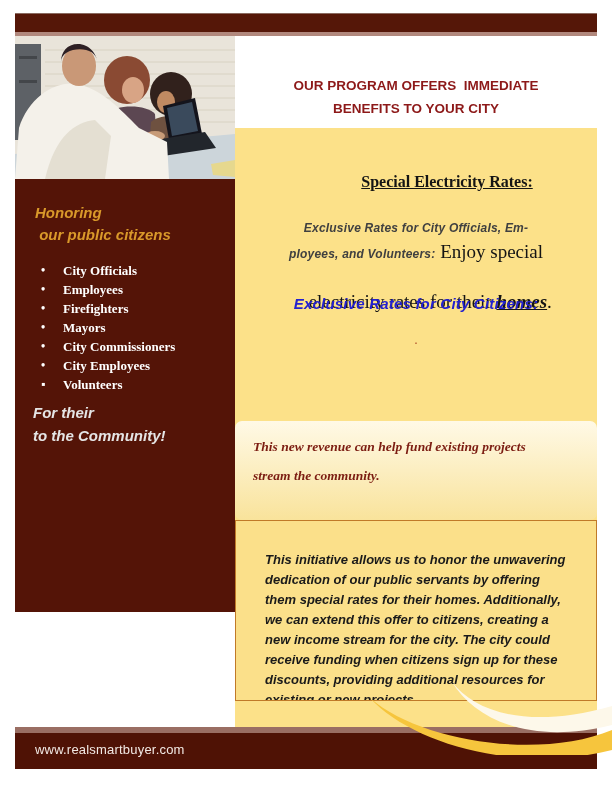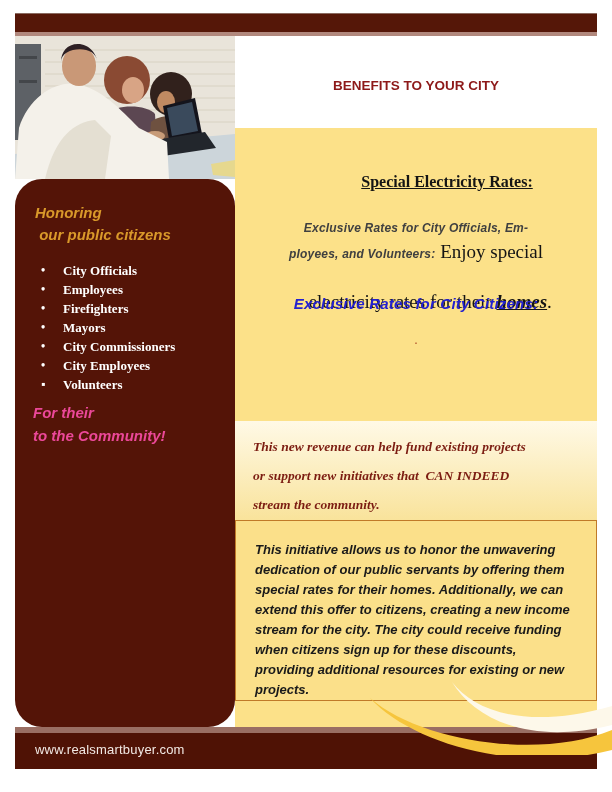--- a/index.html
+++ b/index.html
@@ -7,28 +7,28 @@
         font-family:"Liberation Sans",sans-serif;}
 
   
   .top-bar{position:absolute;left:15px;top:13px;width:582px;height:19px;background:#551708;border-top:1px solid #8a6a60;}
   .top-accent{position:absolute;left:15px;top:32px;width:582px;height:4px;background:#b1887d;}
 
   
   .photo{position:absolute;left:15px;top:36px;width:220px;height:143px;overflow:hidden;}
 
   
-  .sidebar{position:absolute;left:15px;top:179px;width:220px;height:548px;background:#541407;border-radius:27px;}
+  .sidebar{position:absolute;left:15px;top:179px;width:220px;height:433px;background:#541407;}
   .sidebar-heading{position:absolute;left:20px;top:23px;color:#d9992a;
       font-weight:bold;font-style:italic;font-size:15px;line-height:22px;}
   .servant-list{position:absolute;left:24px;top:82px;list-style:none;margin:0;padding:0;
       color:#ffffff;font-family:"Liberation Serif",serif;font-weight:bold;font-size:13px;line-height:19px;}
   .servant-list li{position:relative;padding-left:24px;}
   .servant-list .bullet{position:absolute;left:2px;top:0;font-size:12px;}
-  .dedication{position:absolute;left:18px;top:222px;color:#ec4899;
+  .dedication{position:absolute;left:18px;top:222px;color:#e5e5e5;
       font-weight:bold;font-style:italic;font-size:15px;line-height:23px;}
 
   
   .main-header{position:absolute;left:235px;top:74px;width:362px;text-align:center;
       color:#8d1919;font-weight:bold;font-size:13.5px;line-height:23px;}
   .main-header div{white-space:pre;}
 
   .panel-yellow{position:absolute;left:235px;top:128px;width:362px;height:599px;background:#fce189;}
 
   .offers-title{position:absolute;left:235px;top:173px;width:424px;text-align:center;
@@ -39,27 +39,27 @@
   .serif-run{font-family:"Liberation Serif",serif;font-size:19px;color:#141414;white-space:pre;}
   .serif-run .homes{font-weight:bold;font-style:italic;text-decoration:underline;}
   .citizens-line{position:absolute;left:235px;top:295px;width:362px;text-align:center;
       color:#2421cf;font-weight:bold;font-style:italic;font-size:15px;letter-spacing:.2px;}
   .small-dot{position:absolute;left:235px;top:336px;width:362px;text-align:center;
       color:#b0502a;font-size:9px;font-weight:bold;}
 
   .box-revenue{position:absolute;left:235px;top:421px;width:362px;height:99px;box-sizing:border-box;
       background:linear-gradient(#fff9e6,#f9e39b);padding:11px 18px 0 18px;
       color:#7c1d12;font-family:"Liberation Serif",serif;font-weight:bold;font-style:italic;
-      font-size:13.5px;line-height:29px;}
+      font-size:13.5px;line-height:29px;border-radius:7px;}
   .box-revenue div{white-space:pre;}
 
   .box-initiative{position:absolute;left:235px;top:520px;width:362px;height:181px;box-sizing:border-box;
       background:#fbe08a;border:1px solid #c07a28;padding:13px 13px 0 13px;
       color:#1a1a1a;font-weight:bold;font-style:italic;font-size:13px;line-height:20px;overflow:hidden;}
-  .box-initiative p{margin:6px;}
+  .box-initiative p{margin:16px;}
 
   
   .mauve-stripe{position:absolute;left:15px;top:727px;width:582px;height:6px;background:#9a6e63;}
   .footer-bar{position:absolute;left:15px;top:733px;width:582px;height:36px;background:#4f1205;}
   .footer-url{position:absolute;left:20px;top:9px;color:#f2e9e4;font-size:13px;letter-spacing:.2px;cursor:pointer;}
   .swoosh{position:absolute;left:360px;top:680px;width:252px;height:75px;z-index:5;pointer-events:none;}
 </style>
 </head>
 <body>
 
@@ -116,20 +116,21 @@
       <li><span class="bullet">•</span><span>City Employees</span></li>
       <li><span class="bullet">▪</span><span>Volunteers</span></li>
     </ul>
     <div class="dedication">
       <div>For their</div>
       <div>to the Community!</div>
     </div>
   </div>
 
   <div class="main-header">
+    <div>OUR PROGRAM OFFERS  IMMEDIATE</div>
     <div>BENEFITS TO YOUR CITY</div>
   </div>
 
   <div class="panel-yellow"></div>
 
   <div class="offers-title">Special Electricity Rates:</div>
 
   <div class="officials-para">
     <div>
       <span class="blue-run">Exclusive Rates for City Officials, Em-</span>
@@ -141,21 +142,20 @@
       <span>electricity rates for their </span><span class="homes">homes</span><span>.</span>
     </div>
   </div>
 
   <div class="citizens-line">Exclusive Rates for City Citizens:</div>
 
   <div class="small-dot">.</div>
 
   <div class="box-revenue">
     <div>This new revenue can help fund existing projects</div>
-    <div>or support new initiatives that  CAN INDEED</div>
     <div>stream the community.</div>
   </div>
 
   <div class="box-initiative">
     <p>This initiative allows us to honor the unwavering dedication of our public servants by offering them special rates for their homes. Additionally, we can extend this offer to citizens, creating a new income stream for the city. The city could receive funding when citizens sign up for these discounts, providing additional resources for existing or new projects.</p>
     <p>.</p>
   </div>
 
   <div class="mauve-stripe"></div>
 

